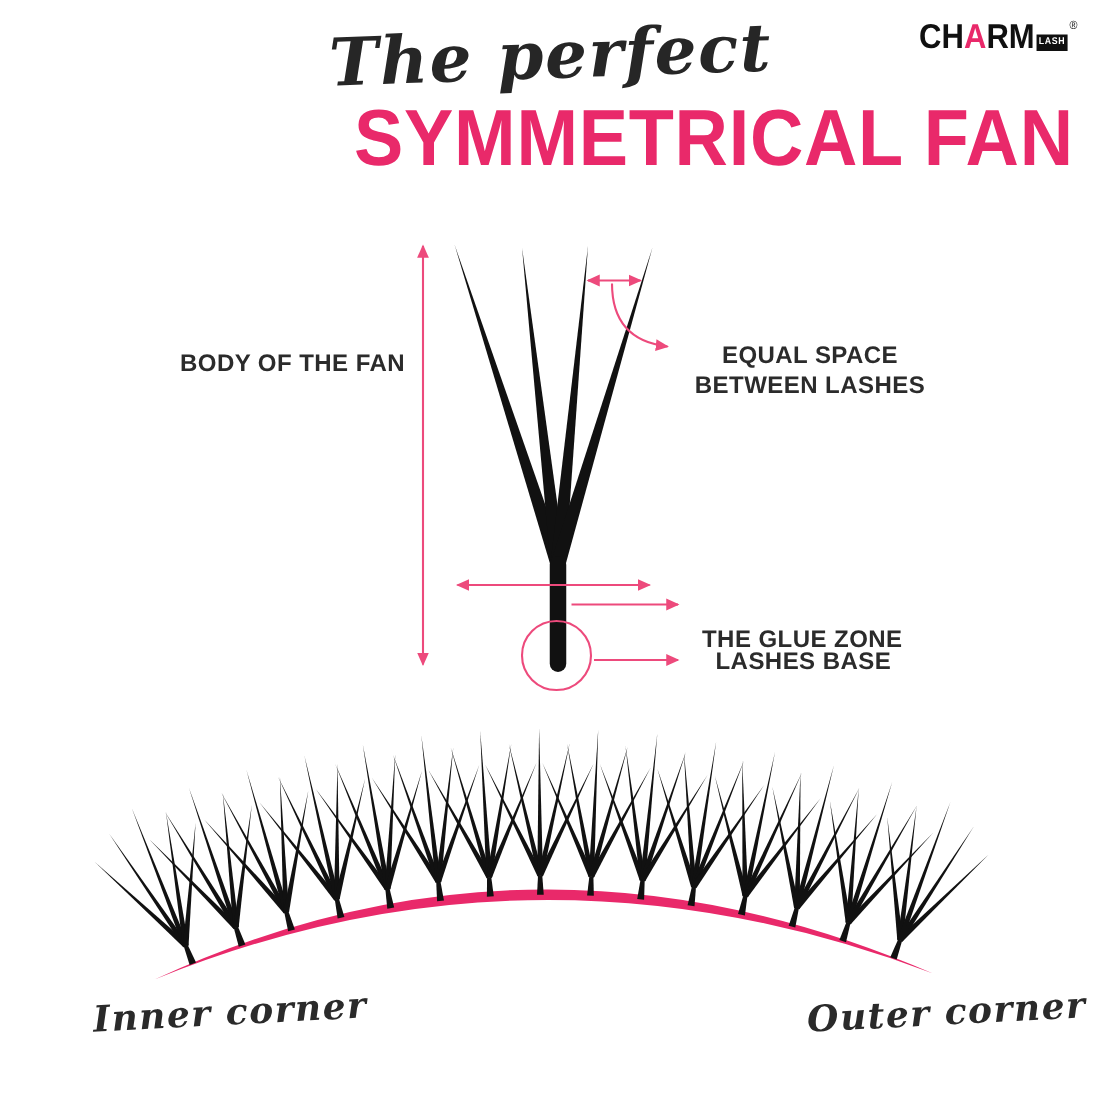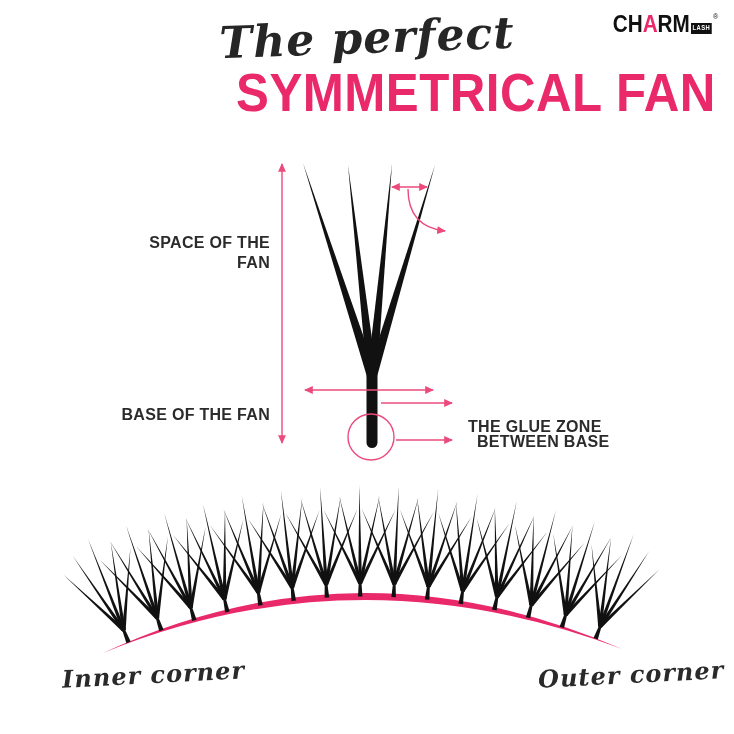--- a/index.html
+++ b/index.html
@@ -182,21 +182,21 @@
     <span class="logo-main"><span>CH</span><span class="pink">A</span><span>RM</span></span>
     <span class="logo-sub">LASH</span>
     <sup class="logo-reg">®</sup>
   </div>
 
   <div class="title-script">The perfect</div>
   <div class="title-main">
     <span class="squeeze">SYMMETRICAL FAN</span>
   </div>
 
-  <div class="lbl lbl-body">SPACE OF THE FAN</div>
-  <div class="lbl lbl-base">BASE OF THE FAN</div>
+  <div class="lbl lbl-body">BODY OF THE FAN</div>
+  <div class="lbl lbl-equal">EQUAL SPACE BETWEEN LASHES</div>
   <div class="lbl lbl-glue">THE GLUE ZONE</div>
-  <div class="lbl lbl-tapered">BETWEEN BASE</div>
+  <div class="lbl lbl-tapered">LASHES BASE</div>
 
   <div class="corner corner-inner">Inner corner</div>
   <div class="corner corner-outer">Outer corner</div>
 
 </div>
 
 </body></html>

